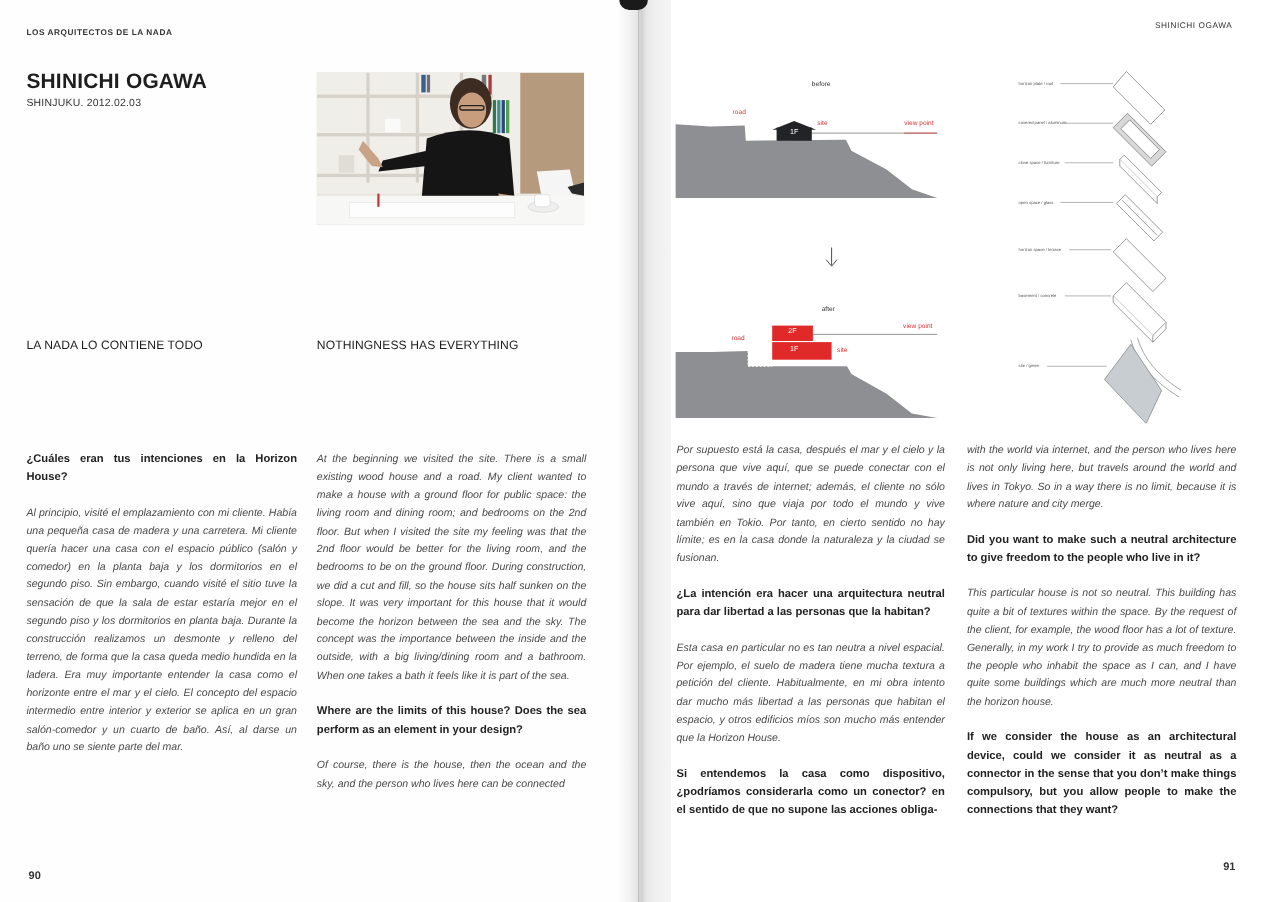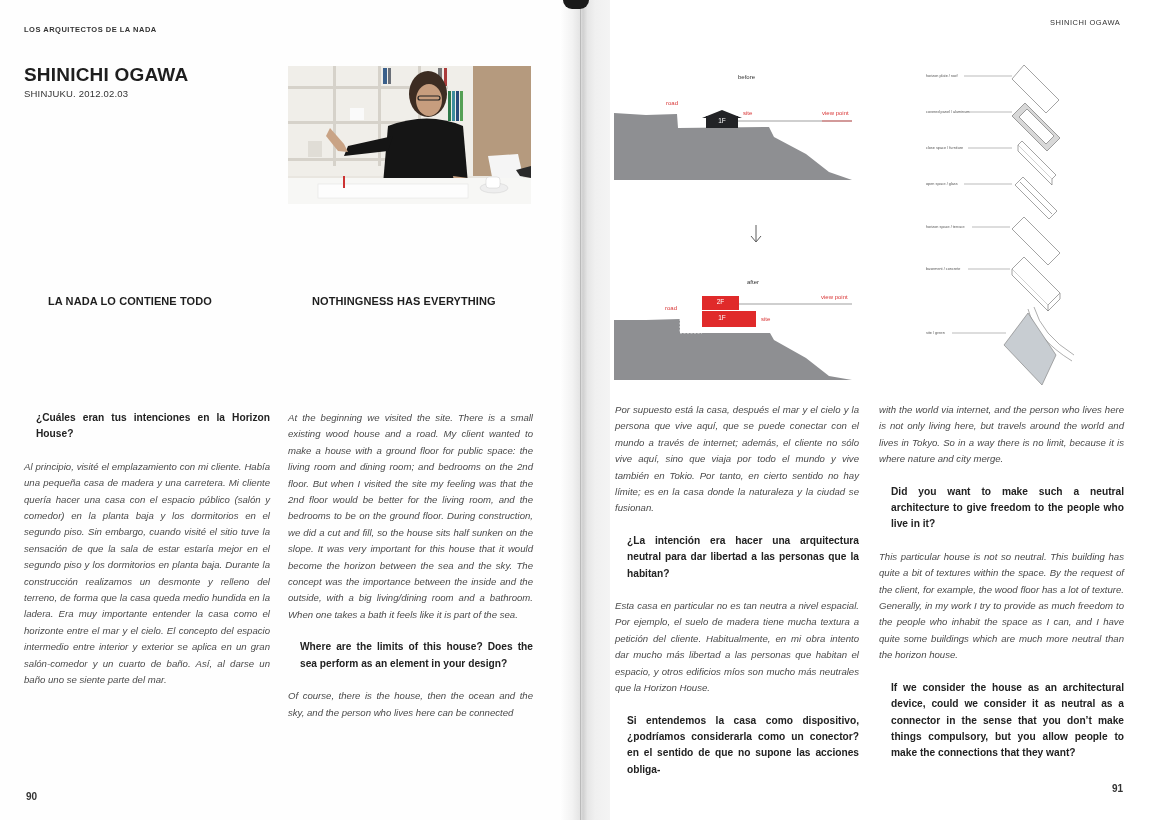--- a/index.html
+++ b/index.html
@@ -16,24 +16,24 @@
   .gutter-line { position: absolute; left: 580px; top: 0; width: 1px; height: 820px; background: #9a9a9a; opacity: 0.55; }
   .top-notch { position: absolute; left: 563px; top: 0; width: 26px; height: 9px; background: #1a1a1a; border-radius: 0 0 12px 12px; }
 
   .running-head { position: absolute; font-size: 7.5px; letter-spacing: 0.5px; color: #333; text-transform: uppercase; font-family: "Liberation Sans", sans-serif; }
 
   .title { position: absolute; left: 24px; top: 64px; font-family: "Liberation Sans", sans-serif; font-weight: bold; font-size: 19px; color: #1e1e1e; letter-spacing: 0.2px; }
   .subtitle { position: absolute; left: 24px; top: 88px; font-family: "Liberation Sans", sans-serif; font-size: 9.5px; color: #333; letter-spacing: 0.2px; }
 
   .photo { position: absolute; left: 288px; top: 66px; width: 243px; height: 138px; overflow: hidden; background: #d9d6cf; }
 
-  .section-head { position: absolute; top: 295px; font-family: "Liberation Sans", sans-serif; font-weight: bold; font-size: 11px; color: #1e1e1e; letter-spacing: 0.1px; margin-left: 24px; }
+  .section-head { position: absolute; top: 308px; font-family: "Liberation Sans", sans-serif; font-weight: normal; font-size: 11px; color: #1e1e1e; letter-spacing: 0.1px; }
 
   .col { position: absolute; font-family: "Liberation Sans", sans-serif; font-size: 9.6px; line-height: 16.4px; color: #4a4a4a; text-align: justify; }
-  .col .q { font-weight: bold; color: #222; font-size: 10.2px; line-height: 16.4px; margin-bottom: 16px; margin-left: 12px; }
+  .col .q { font-weight: bold; color: #222; font-size: 10.2px; line-height: 16.4px; margin-bottom: 16px; }
   .col .a { margin-bottom: 16px; font-style: italic; }
   .col .a:last-child { margin-bottom: 0; }
 
   .folio { position: absolute; font-family: "Liberation Sans", sans-serif; font-weight: bold; font-size: 10px; color: #333; text-align: right; }
 
   .diagram { position: absolute; }
   .diag-label { position: absolute; font-family: "Liberation Sans", sans-serif; font-size: 6px; color: #333; }
   .red-label { position: absolute; font-family: "Liberation Sans", sans-serif; font-size: 6px; color: #d93636; }
   .floor-label { position: absolute; font-family: "Liberation Sans", sans-serif; font-size: 6.5px; color: #fff; text-align: center; }
 
@@ -185,21 +185,21 @@
       <div class="axo-label" style="left:2px; top:91px;">close space / furniture</div>
       <div class="axo-label" style="left:2px; top:127px;">open space / glass</div>
       <div class="axo-label" style="left:2px; top:170px;">horizon space / terrace</div>
       <div class="axo-label" style="left:2px; top:212px;">basement / concrete</div>
       <div class="axo-label" style="left:2px; top:276px;">site / green</div>
     </div>
 
     <div class="col" style="left:41px; top:402px; width:244px;">
       <div class="a">Por supuesto está la casa, después el mar y el cielo y la persona que vive aquí, que se puede conectar con el mundo a través de internet; además, el cliente no sólo vive aquí, sino que viaja por todo el mundo y vive también en Tokio. Por tanto, en cierto sentido no hay límite; es en la casa donde la naturaleza y la ciudad se fusionan.</div>
       <div class="q">¿La intención era hacer una arquitectura neutral para dar libertad a las personas que la habitan?</div>
-      <div class="a">Esta casa en particular no es tan neutra a nivel espacial. Por ejemplo, el suelo de madera tiene mucha textura a petición del cliente. Habitualmente, en mi obra intento dar mucho más libertad a las personas que habitan el espacio, y otros edificios míos son mucho más neutrales que la Horizon House.</div>
+      <div class="a">Esta casa en particular no es tan neutra a nivel espacial. Por ejemplo, el suelo de madera tiene mucha textura a petición del cliente. Habitualmente, en mi obra intento dar mucho más libertad a las personas que habitan el espacio, y otros edificios míos son mucho más entender que la Horizon House.</div>
       <div class="q">Si entendemos la casa como dispositivo, ¿podríamos considerarla como un conector? en el sentido de que no supone las acciones obliga-</div>
     </div>
 
     <div class="col" style="left:305px; top:402px; width:245px;">
       <div class="a">with the world via internet, and the person who lives here is not only living here, but travels around the world and lives in Tokyo. So in a way there is no limit, because it is where nature and city merge.</div>
       <div class="q">Did you want to make such a neutral architecture to give freedom to the people who live in it?</div>
       <div class="a">This particular house is not so neutral. This building has quite a bit of textures within the space. By the request of the client, for example, the wood floor has a lot of texture.  Generally, in my work I try to provide as much freedom to the people who inhabit the space as I can, and I have quite some buildings which are much more neutral than the horizon house.</div>
       <div class="q">If we consider the house as an architectural device, could we consider it as neutral as a connector in the sense that you don’t make things compulsory, but you allow people to make the connections that they want?</div>
     </div>
 

